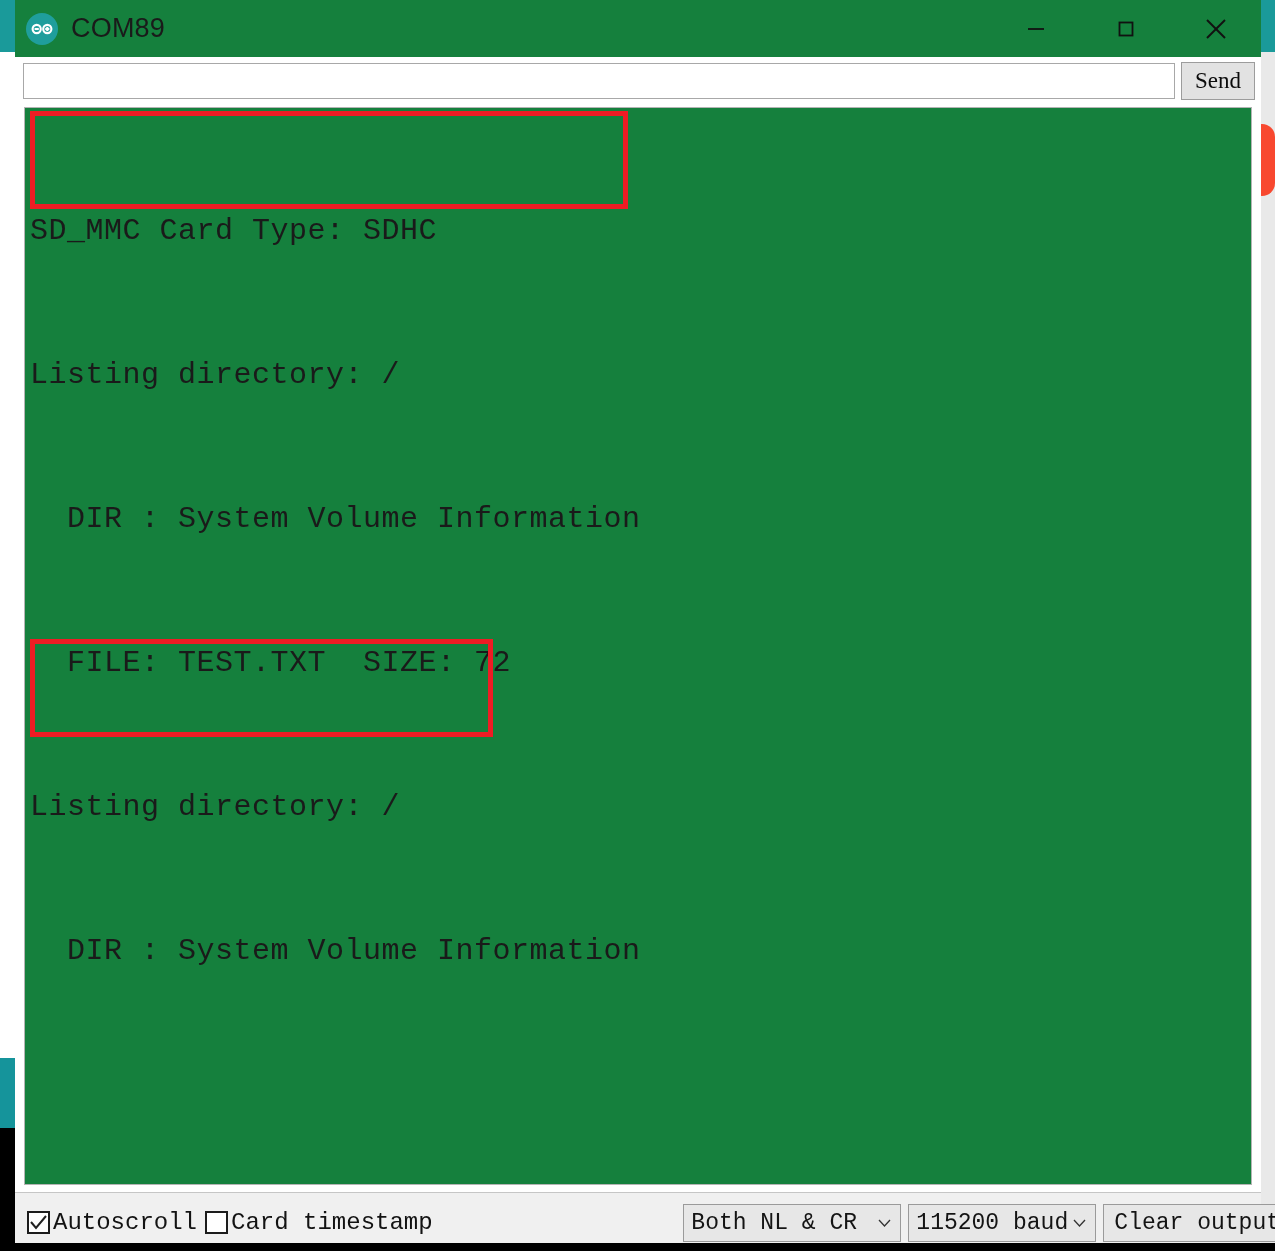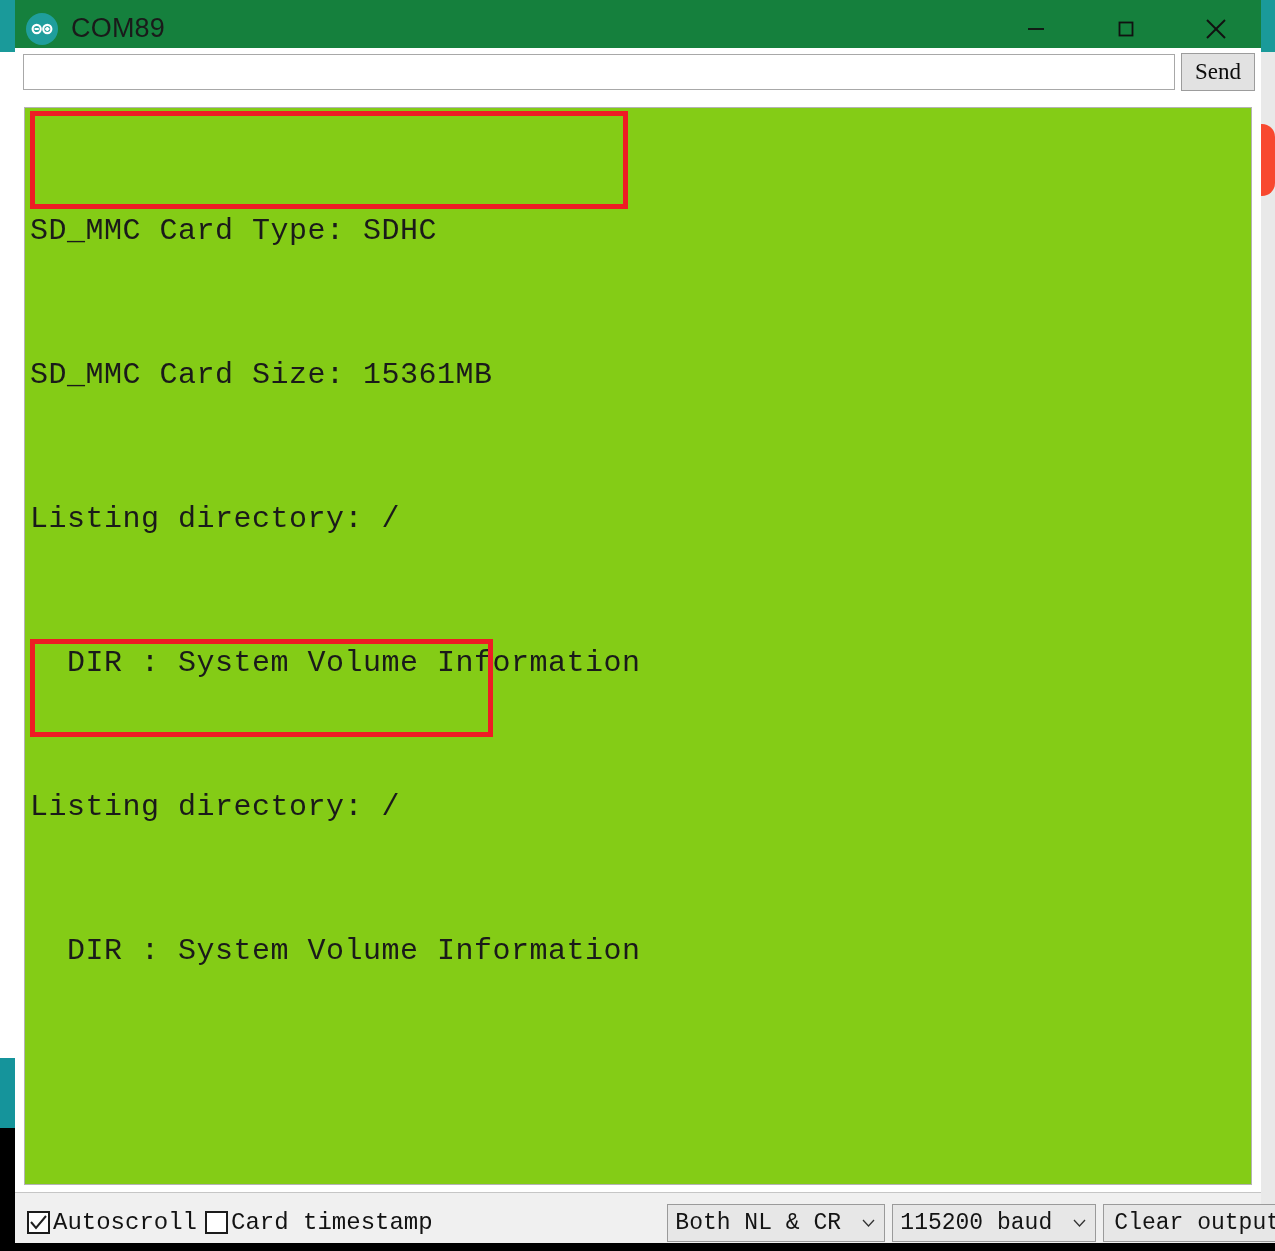--- a/index.html
+++ b/index.html
@@ -103,21 +103,21 @@
     align-items: center;
     justify-content: center;
     background: transparent;
     border: none;
     cursor: default;
   }
 
   
   #send-row {
     position: absolute;
-    left: 0; top: 48px;
+    left: 0; top: 57px;
     width: 1246px; height: 48px;
     display: flex;
     align-items: center;
     background: #ffffff;
   }
   #command-input {
     margin-left: 8px;
     width: 1152px;
     height: 36px;
     box-sizing: border-box;
@@ -143,21 +143,21 @@
   }
 
   
   #console-area {
     position: absolute;
     left: 9px; top: 107px;
     width: 1228px;
     height: 1078px;
     box-sizing: border-box;
     border: 1px solid #b4b4b4;
-    background: #84cc16;
+    background: #15803d;
     overflow: hidden;
   }
   #console-text {
     position: absolute;
     left: 5px; top: 3px;
     font-family: "Liberation Mono", "DejaVu Sans Mono", monospace;
     font-size: 30px;
     line-height: 48px;
     white-space: pre;
     color: #1a1a1a;
@@ -239,21 +239,21 @@
     height: 38px;
     box-sizing: border-box;
     background: #e7e7e7;
     border: 1px solid #9a9a9a;
     display: flex;
     align-items: center;
     margin-right: 7px;
     cursor: default;
   }
   #line-ending-select { width: 218px; }
-  #baud-rate-select { width: 204px; }
+  #baud-rate-select { width: 188px; }
   .dropdown-value {
     font-family: "Liberation Mono", "DejaVu Sans Mono", monospace;
     font-size: 23px;
     color: #141414;
     margin-left: 7px;
     white-space: nowrap;
   }
   .dropdown-arrow {
     margin-left: auto;
     margin-right: 9px;
@@ -329,23 +329,23 @@
     <input id="command-input" type="text" value="" style="">
     <button id="send-button">Send</button>
   </div>
 
   <div id="console-area">
     <div id="console-scroll-track"></div>
     <div id="console-scroll-thumb"></div>
 
     <div id="console-text">
       <div class="console-line">SD_MMC Card Type: SDHC</div>
-      <div class="console-line">SD_MMC Card Size: 15361MB</div>
       <div class="console-line">Listing directory: /</div>
       <div class="console-line">  DIR : System Volume Information</div>
+      <div class="console-line">  FILE: TEST.TXT  SIZE: 72</div>
       <div class="console-line">Listing directory: /</div>
       <div class="console-line">  DIR : System Volume Information</div>
       
       
       
       
       
       
     </div>
 

